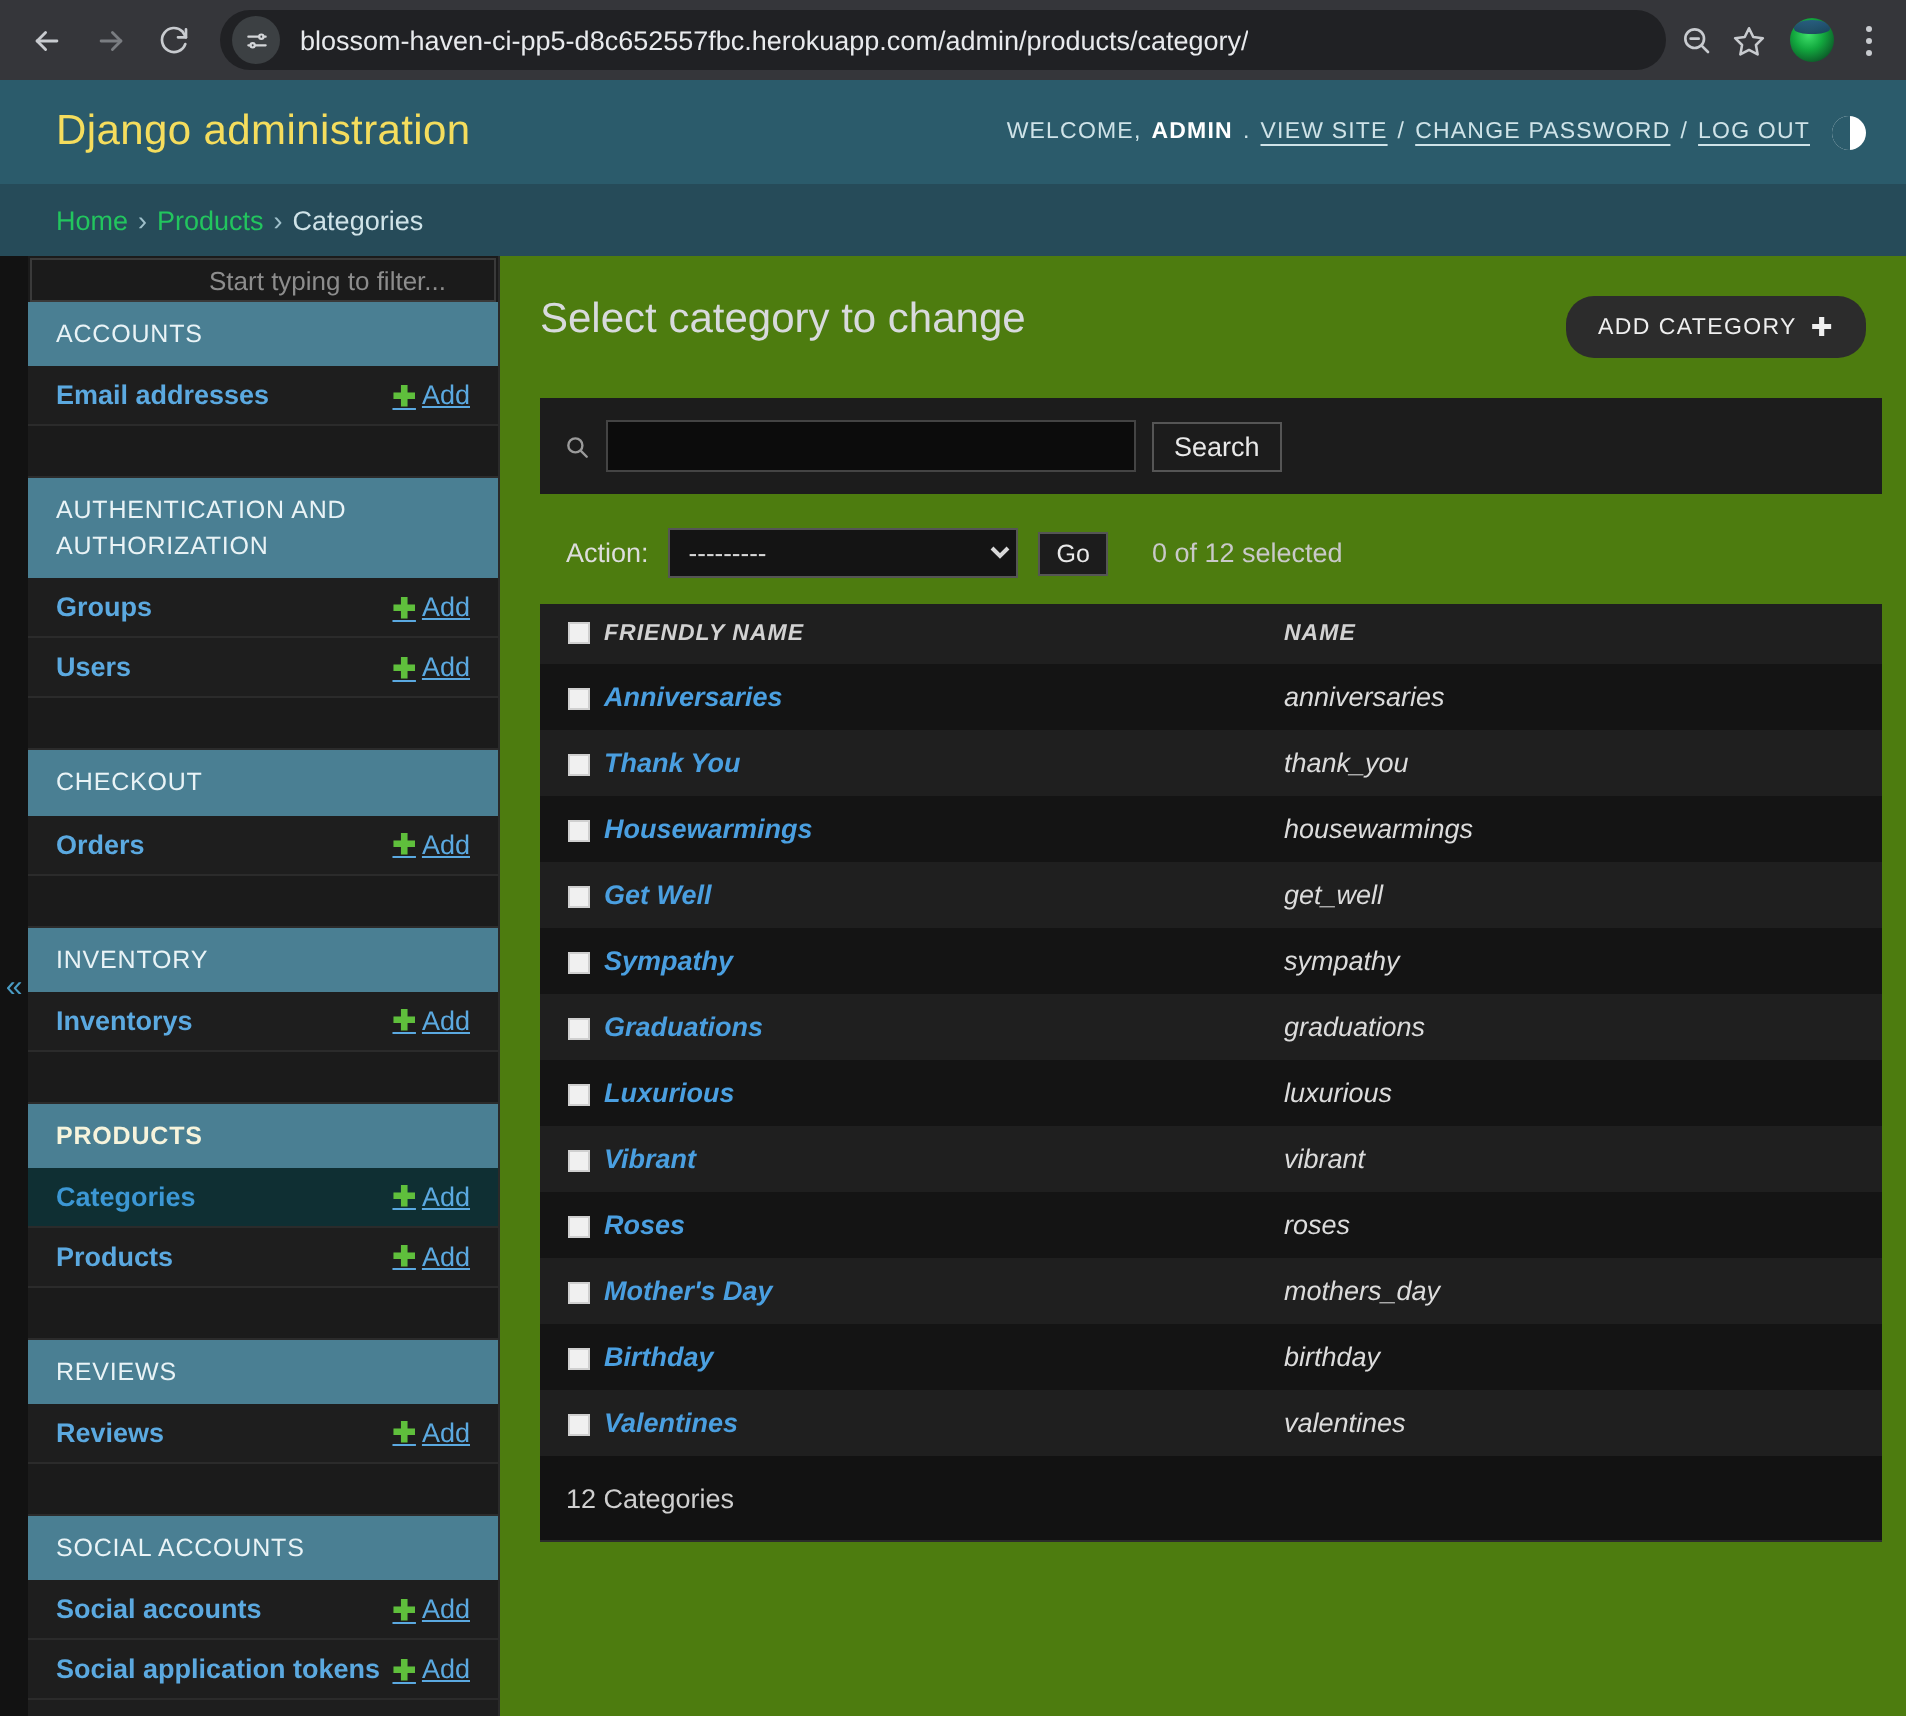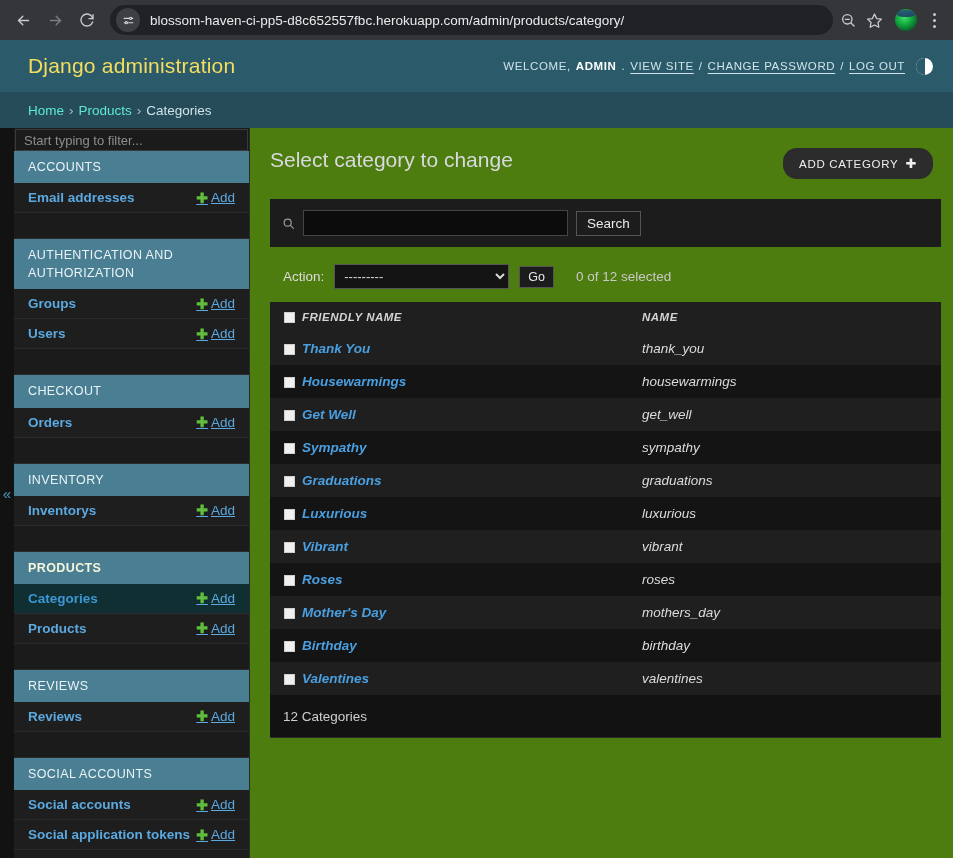--- a/index.html
+++ b/index.html
@@ -131,21 +131,21 @@
 
   
   #breadcrumbs {
     height: 36px;
     background: #264b59;
     display: flex; align-items: center;
     padding-left: 28px;
     color: #cfe3e8;
     font-size: 13.5px;
   }
-  #breadcrumbs a { color: #5eead4; text-decoration: none; }
+  #breadcrumbs a { color: #22c55e; text-decoration: none; }
   #breadcrumbs .crumb-sep { margin: 0 5px; color:#9fc0cb; }
   #breadcrumbs .current { color:#cfe3e8; }
 
   
   #page {
     display: flex;
     height: calc(858px - 40px - 52px - 36px);
     background: #121212;
   }
 
@@ -174,23 +174,24 @@
     border-right: 1px solid #2a2a2a;
   }
   #nav-filter {
     width: calc(100% - 2px);
     margin: 1px 1px 0 1px;
     height: 22px;
     background: #1b1b1b;
     border: 1px solid #3a3a3a;
     color: #8b5cf6;
     font-size: 13px;
-    padding: 0 8px;
+    padding: 0 24px;
     font-family: "Liberation Sans", sans-serif;
     outline: none;
+    text-align: right;
   }
   #nav-filter::placeholder { color:#8d8d8d; }
   .app-block { margin-bottom: 0; }
   .app-title {
     background: #4a7f93;
     color: #e9f3f6;
     font-size: 12.5px;
     letter-spacing: .4px;
     padding: 7px 0 7px 14px;
     line-height: 1.45;
@@ -569,20 +570,25 @@
       <thead>
         <tr>
           <th class="col-check">
             <span class="chk"></span>
           </th>
           <th class="col-friendly">FRIENDLY NAME</th>
           <th class="col-name">NAME</th>
         </tr>
       </thead>
       <tbody id="result-body">
+          <tr class="row1">
+            <td class="col-check"><span class="chk"></span></td>
+            <td class="col-friendly"><a href="#">Anniversaries</a></td>
+            <td class="col-name">anniversaries</td>
+          </tr>
           <tr class="row2">
             <td class="col-check"><span class="chk"></span></td>
             <td class="col-friendly"><a href="#">Thank You</a></td>
             <td class="col-name">thank_you</td>
           </tr>
           <tr class="row1">
             <td class="col-check"><span class="chk"></span></td>
             <td class="col-friendly"><a href="#">Housewarmings</a></td>
             <td class="col-name">housewarmings</td>
           </tr>

